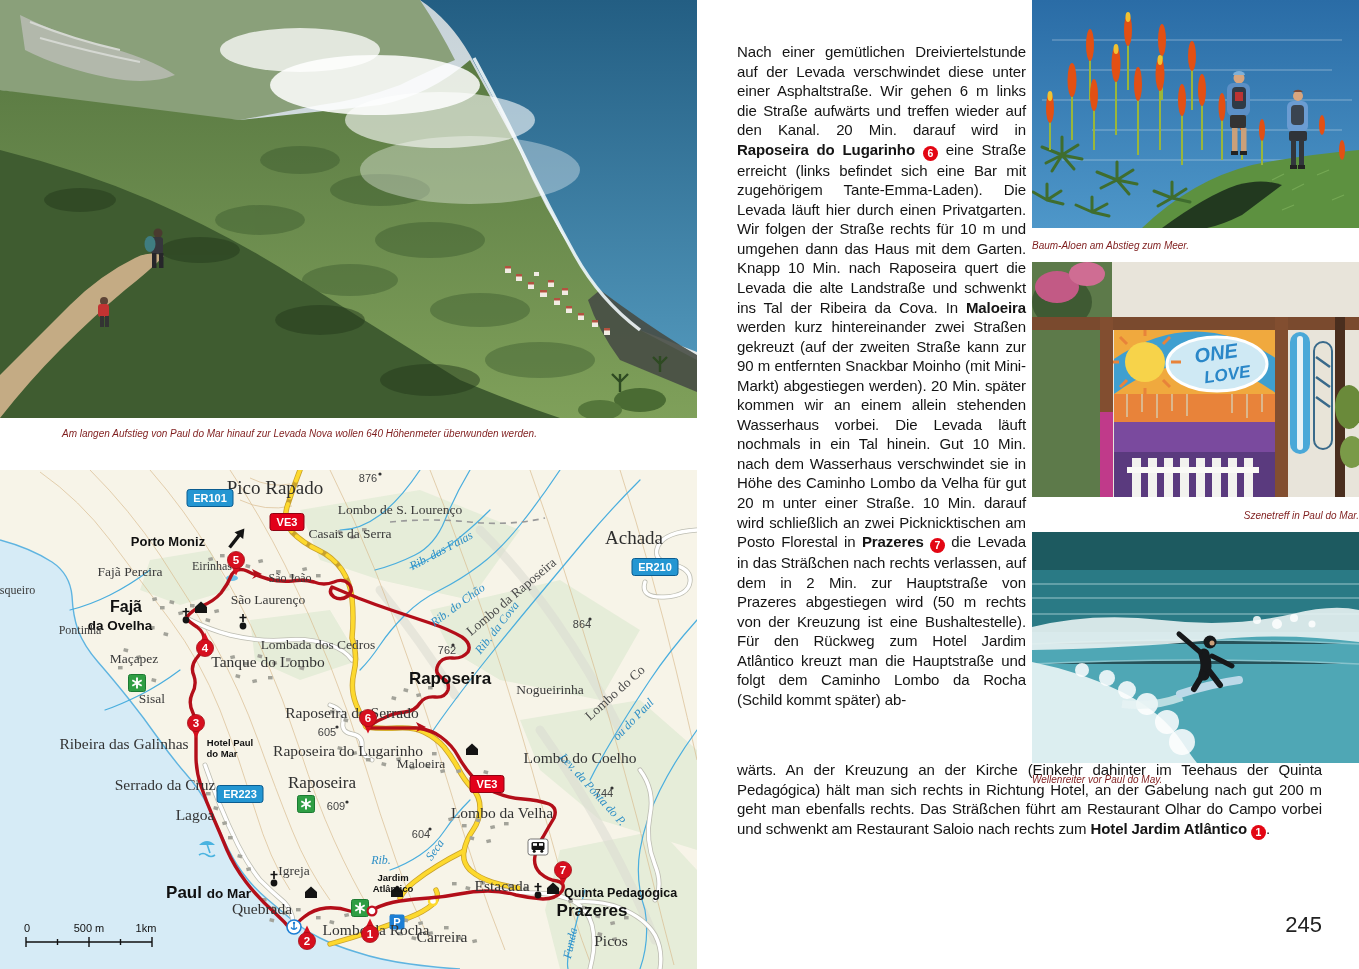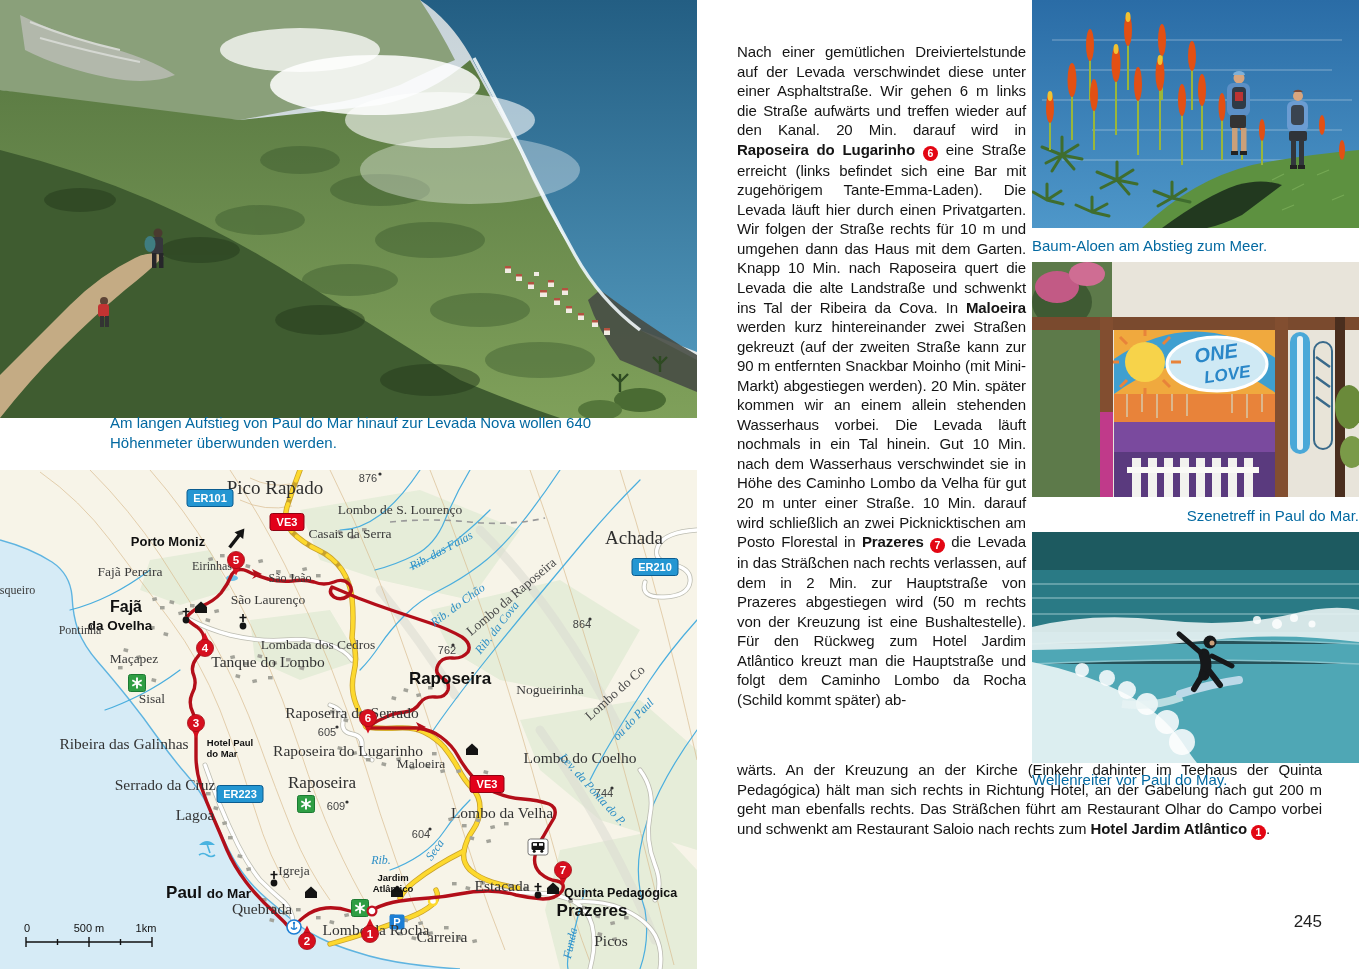--- a/index.html
+++ b/index.html
@@ -8,24 +8,24 @@
   .abs{position:absolute;}
   
   .body-col{left:737px;top:42px;width:289px;font-size:15px;line-height:19.55px;
             text-align:justify;letter-spacing:-0.1px;}
   .body-wide{left:737px;top:760px;width:585px;font-size:15px;line-height:19.55px;
              text-align:justify;letter-spacing:-0.1px;}
   .b{font-weight:bold;}
   .nbadge{display:inline-block;width:15px;height:15px;border-radius:50%;background:#e30613;
           color:#fff;font-weight:bold;font-size:10.5px;line-height:15px;text-align:center;
           vertical-align:-2px;letter-spacing:0;}
-  .pagenum{right:37px;top:912px;font-size:17px;color:#222;}
+  .pagenum{right:37px;top:912px;font-size:22px;color:#222;}
   
-  .cap{font-size:15px;line-height:20px;color:#0369a1;}
-  .hero-cap{left:62px;top:413px;width:565px;margin-left:48px;}
+  .cap{font-style:italic;font-size:10px;line-height:20px;color:#7f1d1d;}
+  .hero-cap{left:62px;top:424px;width:565px;}
   .cap-r{left:1032px;width:327px;}
   
   .hero{left:0;top:0;width:697px;height:418px;}
   .ph{left:1032px;width:327px;}
   
   .mlab{text-anchor:middle;}
   .ml-place{font:12px "Liberation Serif",serif;fill:#3a3a3a;}
   .ml-place-md{font:13.5px "Liberation Serif",serif;fill:#3a3a3a;}
   .ml-place-md2{font:15.5px "Liberation Serif",serif;fill:#333;}
   .ml-place-lg{font:19px "Liberation Serif",serif;fill:#2e2e2e;}

